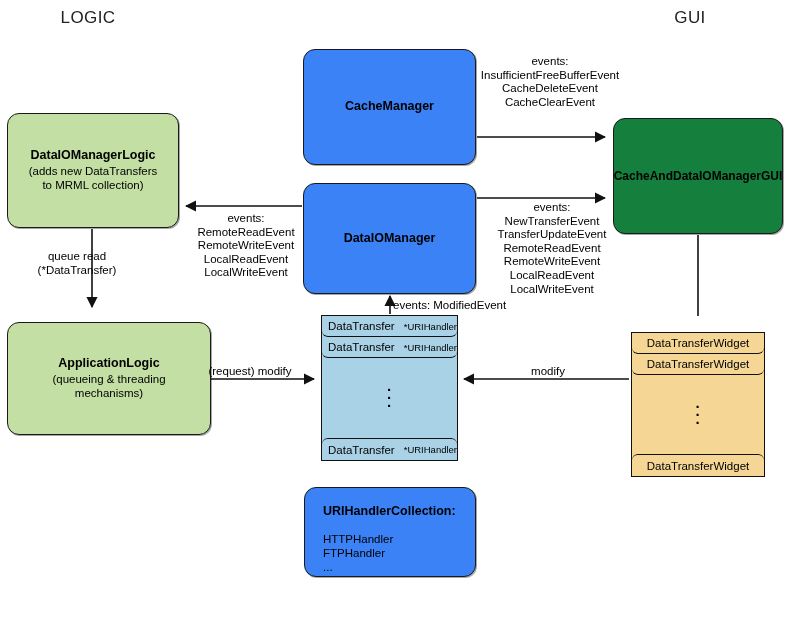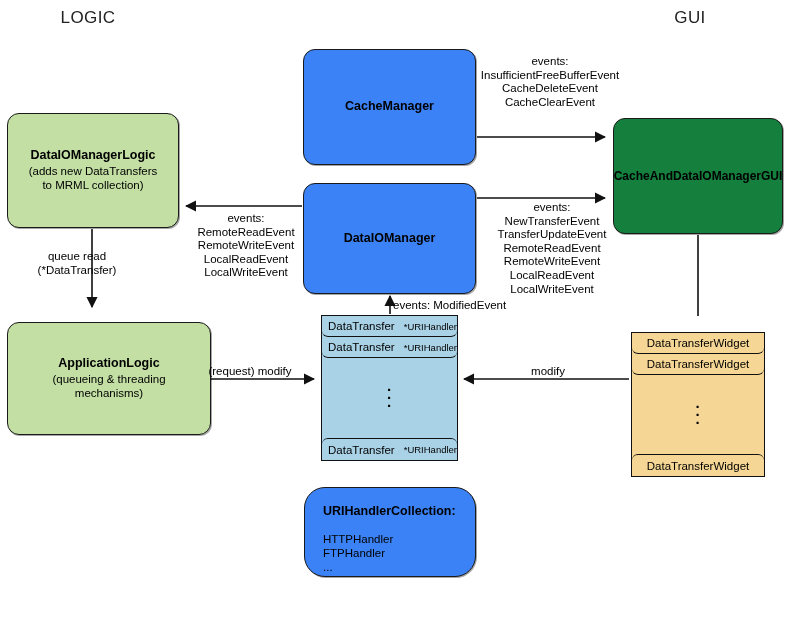--- a/index.html
+++ b/index.html
@@ -11,21 +11,21 @@
   .node{position:absolute;box-sizing:border-box;border:1.6px solid #1a1a1a;
         border-radius:12px;display:flex;flex-direction:column;
         align-items:center;justify-content:center;text-align:center;
         box-shadow:1px 1px 0 rgba(0,0,0,.35);}
   .node .title{font-weight:bold;font-size:12.5px;line-height:1.25;}
   .node .sub{font-size:11.5px;line-height:1.28;margin-top:0;}
   .node.green{background:#c3dfa4;}
   .node.blue{background:#3b82f6;}
   .node.tan{background:#15803d;}
   .node.leftalign{align-items:flex-start;justify-content:flex-start;
-                  text-align:left;padding:16px 12px 0 18px;border-radius:21px;}
+                  text-align:left;padding:16px 12px 0 18px;}
   .node.leftalign .sub{margin-top:12px;}
   .stack{position:absolute;box-sizing:border-box;border:1.5px solid #111;
          display:flex;flex-direction:column;}
   .stack.blue{background:#aad2e6;}
   .stack.tan{background:#f5d694;}
   .row{box-sizing:border-box;display:flex;align-items:center;
        font-size:11.5px;white-space:nowrap;border-radius:6px;}
   .row.bordered{border-bottom:1.5px solid #111;}
   .row.topb{border-top:1.5px solid #111;}
   .row.dtrow{padding-left:6px;}

